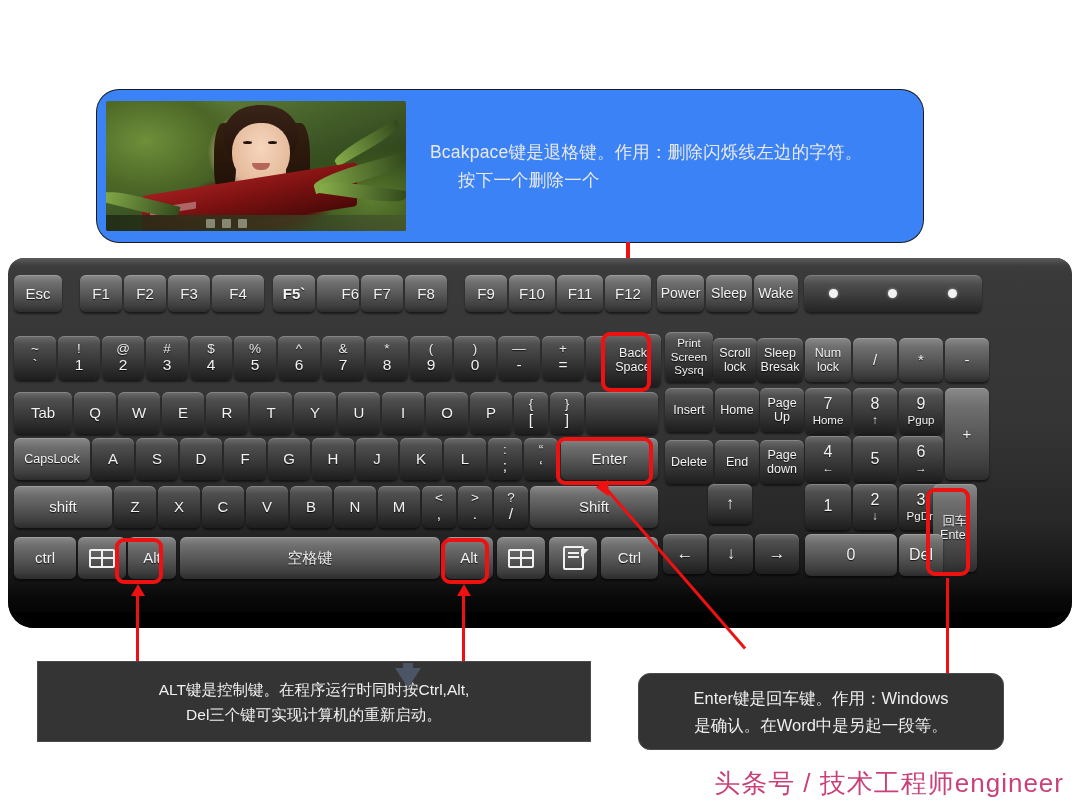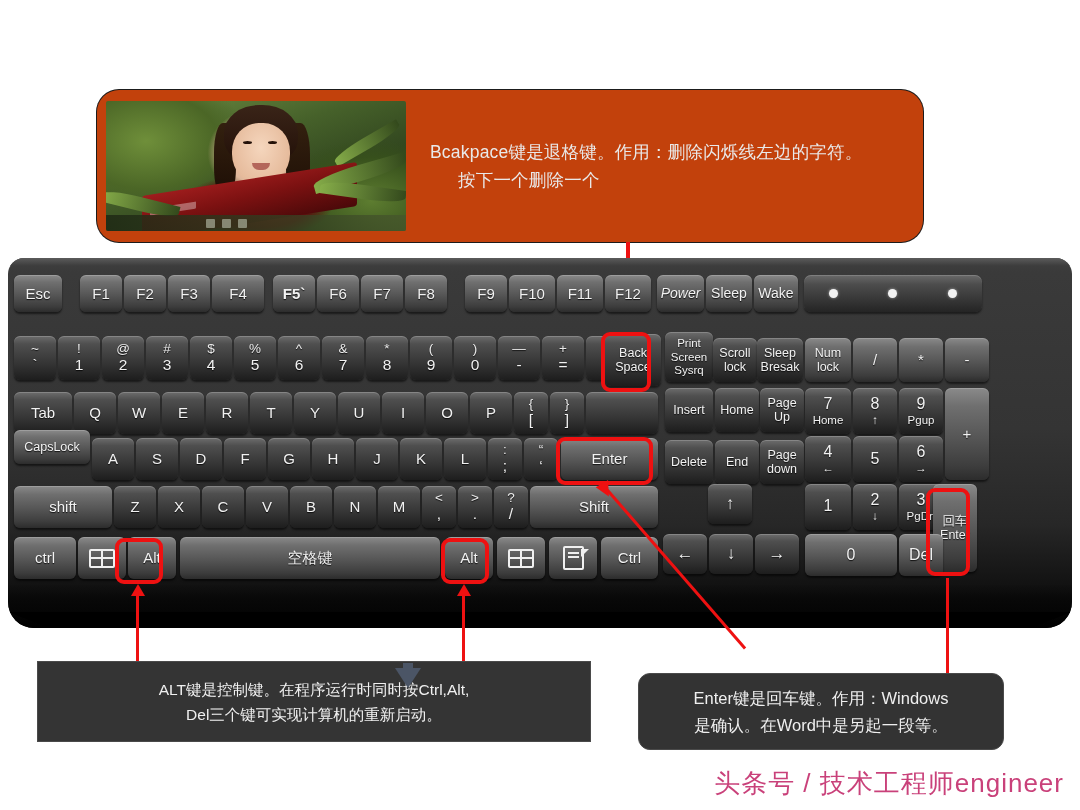--- a/index.html
+++ b/index.html
@@ -6,21 +6,21 @@
   body{
     width:1080px;height:810px;overflow:hidden;background:#ffffff;
     font-family:"Liberation Sans","DejaVu Sans",sans-serif;
     position:relative;
   }
   #stage{position:absolute;left:0;top:0;width:1080px;height:810px;}
 
   
   .callout-top{
     position:absolute;left:97px;top:90px;width:826px;height:152px;
-    background:#c2410c;border-radius:22px;
+    background:#3b82f6;border-radius:22px;
     box-shadow:0 0 0 1px #1b1b1b;
     display:flex;align-items:stretch;
   }
   .callout-photo{
     width:300px;height:130px;margin:11px 0 0 9px;border-radius:2px;
     position:relative;overflow:hidden;flex:none;
     background:
       radial-gradient(ellipse 70px 62px at 152px 52px, #f0cdb4 0%, #e0b79b 48%, rgba(224,183,155,0) 72%),
       radial-gradient(ellipse 95px 40px at 150px 105px, #8d1414 0%, #5e0d0d 55%, rgba(94,13,13,0) 80%),
       radial-gradient(ellipse 120px 80px at 40px 40px, #6f8f3a 0%, #4b6626 60%, rgba(75,102,38,0) 85%),
@@ -217,21 +217,21 @@
     <div class="key lite" style="left:160px;top:17px;width:42px;height:37px;">
         <span>F3</span>
       </div>
     <div class="key lite" style="left:204px;top:17px;width:52px;height:37px;">
         <span>F4</span>
       </div>
 
     <div class="key lite" style="left:265px;top:17px;width:42px;height:37px;font-weight:bold;">
         <span>F5`</span>
       </div>
-    <div class="key lite" style="left:309px;top:17px;width:42px;height:37px;">
+    <div class="key lite" style="left:309px;top:17px;width:42px;height:37px;justify-content:flex-end;">
         <span>F6</span>
       </div>
     <div class="key lite" style="left:353px;top:17px;width:42px;height:37px;">
         <span>F7</span>
       </div>
     <div class="key lite" style="left:397px;top:17px;width:42px;height:37px;">
         <span>F8</span>
       </div>
 
     <div class="key lite" style="left:457px;top:17px;width:42px;height:37px;">
@@ -240,21 +240,21 @@
     <div class="key lite" style="left:501px;top:17px;width:46px;height:37px;">
         <span>F10</span>
       </div>
     <div class="key lite" style="left:549px;top:17px;width:46px;height:37px;">
         <span>F11</span>
       </div>
     <div class="key lite" style="left:597px;top:17px;width:46px;height:37px;">
         <span>F12</span>
       </div>
 
-    <div class="key lite wide-label" style="left:649px;top:17px;width:47px;height:37px;font-style:italic;">
+    <div class="key lite wide-label" style="left:649px;top:17px;width:47px;height:37px;">
         <span>Power</span>
       </div>
     <div class="key lite wide-label" style="left:698px;top:17px;width:46px;height:37px;">
         <span>Sleep</span>
       </div>
     <div class="key lite wide-label" style="left:746px;top:17px;width:44px;height:37px;">
         <span>Wake</span>
       </div>
 
     <div class="led" style="left:796px;top:17px;width:178px;height:37px;">
@@ -416,21 +416,21 @@
         <span class="npsm">↑</span>
       </div>
     <div class="key stack" style="left:891px;top:130px;width:44px;height:46px;">
         <span class="np">9</span>
         <span class="npsm">Pgup</span>
       </div>
     <div class="key lite" style="left:937px;top:130px;width:44px;height:92px;">
         <span>+</span>
       </div>
 
-    <div class="key lite" style="left:6px;top:172px;width:76px;height:34px;">
+    <div class="key lite" style="left:6px;top:180px;width:76px;height:42px;">
         <span class="sm">CapsLock</span>
       </div>
     <div class="key" style="left:84px;top:180px;width:42px;height:42px;">
         <span>A</span>
       </div>
     <div class="key" style="left:128px;top:180px;width:42px;height:42px;">
         <span>S</span>
       </div>
     <div class="key" style="left:172px;top:180px;width:42px;height:42px;">
         <span>D</span>

